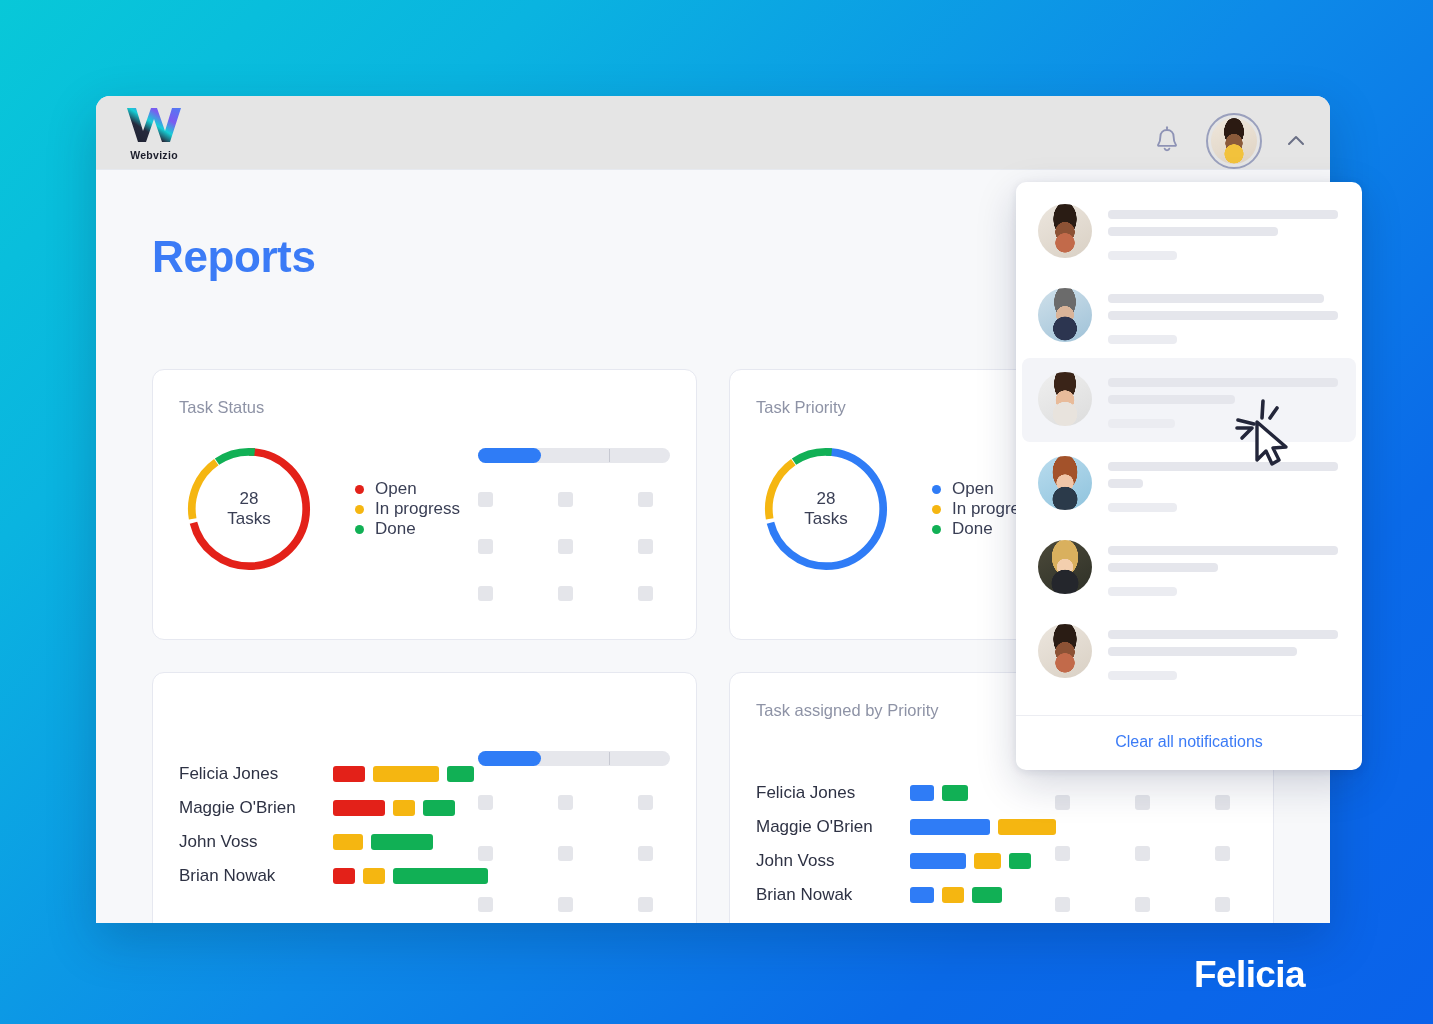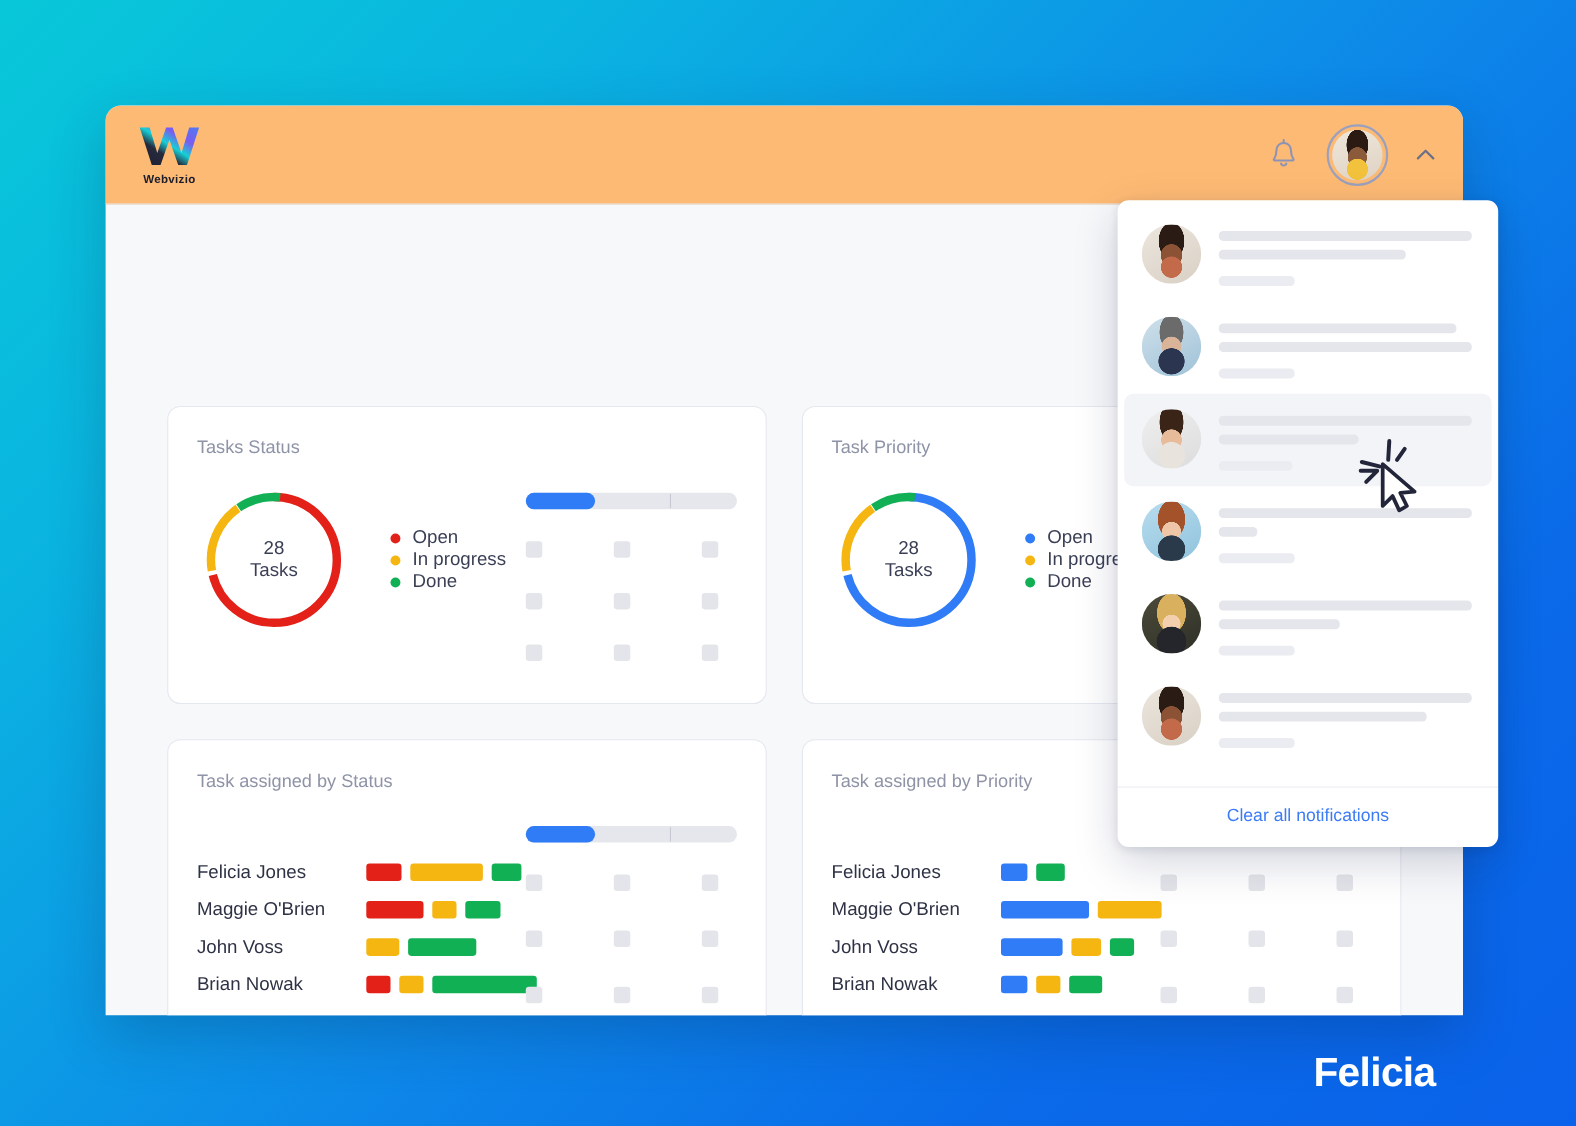--- a/index.html
+++ b/index.html
@@ -20,22 +20,22 @@
     position: absolute;
     left: 96px; top: 96px;
     width: 1234px; height: 827px;
     background: #f7f8fa;
     border-radius: 14px 14px 0 0;
     box-shadow: 0 18px 50px rgba(4,30,70,0.22);
     overflow: hidden;
   }
   #app-header {
     position: relative;
-    height: 90px;
-    background: #fdba74;
+    height: 74px;
+    background: #e5e5e5;
     border-bottom: 1px solid #e6e9ef;
     display: flex; align-items: center;
   }
   #brand { margin-left: 16px; display: flex; flex-direction: column; align-items: center; width: 84px; }
   #brand-mark { width: 58px; height: 40px; }
   #brand-name {
     margin-top: 4px;
     font-size: 10.5px; font-weight: 700; letter-spacing: .3px;
     color: #1b1d2b;
   }
@@ -191,25 +191,26 @@
         <div id="avatar-ring">
           <div id="avatar-img"></div>
         </div>
 
         <svg class="chevron-up" viewBox="0 0 24 24">
           <path d="M5 15 L12 8 L19 15" fill="none" stroke="#6b7086" stroke-width="2" stroke-linecap="round" stroke-linejoin="round"></path>
         </svg>
       </div>
     </div>
 
+    <h1 id="page-title">Reports</h1>
 
     <div id="cards">
 
       <div class="card">
-        <div class="card-title">Tasks Status</div>
+        <div class="card-title">Task Status</div>
         <div class="donut-row">
           <div class="donut-wrap">
             <svg viewBox="0 0 120 120" width="132" height="132">
               <circle cx="60" cy="60" r="52" fill="none" stroke="#e32119" stroke-width="7" stroke-dasharray="232 95" transform="rotate(-90 60 60)"></circle>
               <circle cx="60" cy="60" r="52" fill="none" stroke="#f5b611" stroke-width="7" stroke-dasharray="59 268" transform="rotate(170 60 60)"></circle>
               <circle cx="60" cy="60" r="52" fill="none" stroke="#11b055" stroke-width="7" stroke-dasharray="36 291" transform="rotate(236 60 60)"></circle>
             </svg>
             <div class="donut-center">
               <span>28</span>
               <span>Tasks</span>
@@ -287,21 +288,20 @@
           <div class="ph-sq"></div>
           <div class="ph-sq"></div>
           <div class="ph-sq"></div>
           <div class="ph-sq"></div>
           <div class="ph-sq"></div>
           <div class="ph-sq"></div>
         </div>
       </div>
 
       <div class="card">
-        <div class="card-title">Task assigned by Status</div>
         <div class="assign-list" id="assign-status">
             <div class="assign-row">
               <div class="assign-name">Felicia Jones</div>
               <div class="assign-bars">
                 <div class="seg" style="background: rgb(227, 33, 25); width: 32px;"></div>
                 <div class="seg" style="background: rgb(245, 182, 17); width: 66px;"></div>
                 <div class="seg" style="background: rgb(17, 176, 85); width: 27px;"></div>
               </div>
             </div>
             <div class="assign-row">

